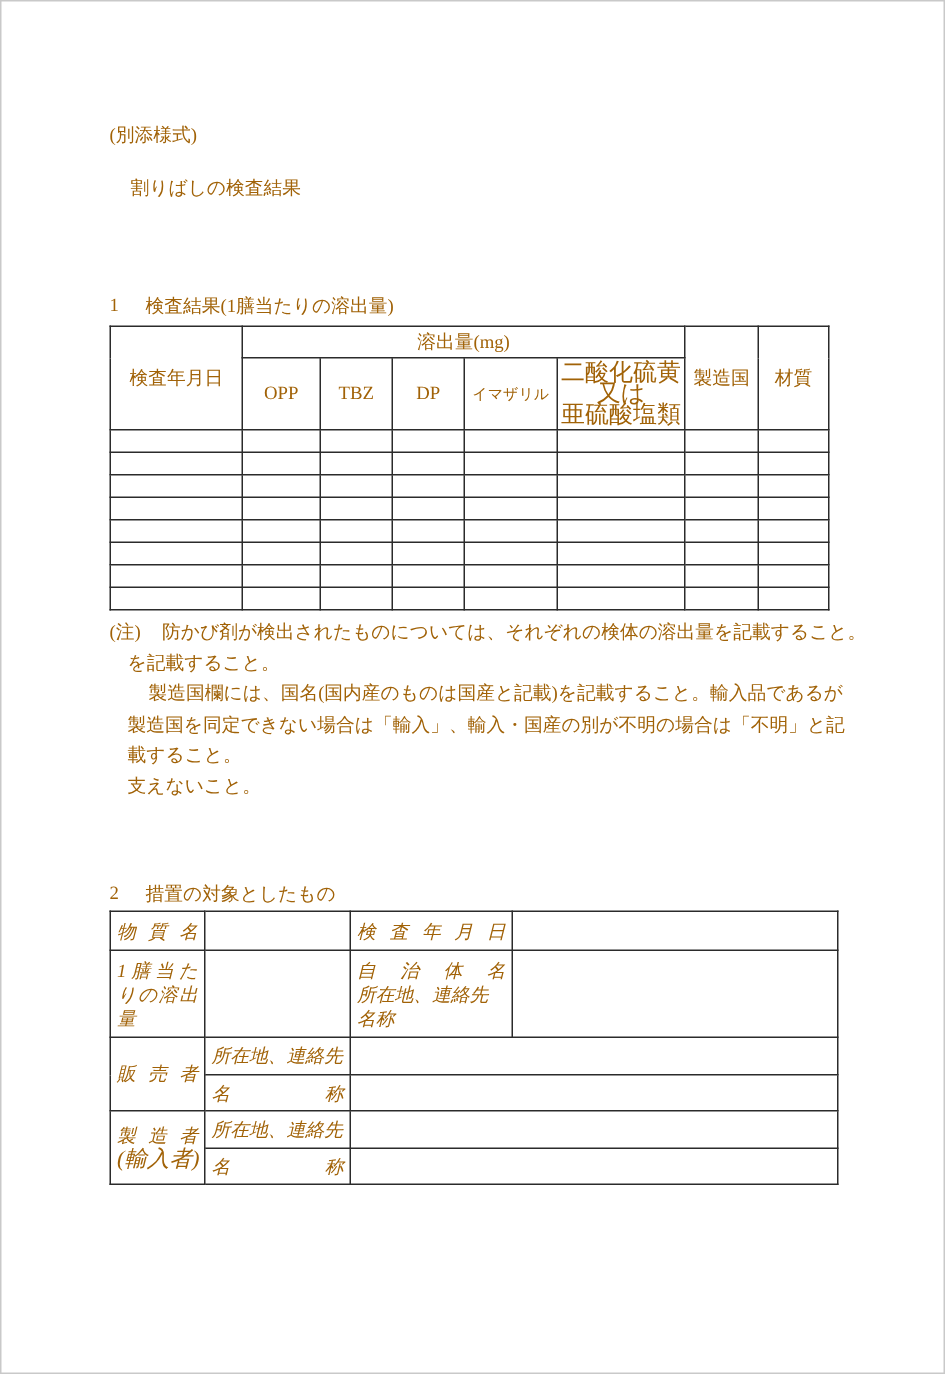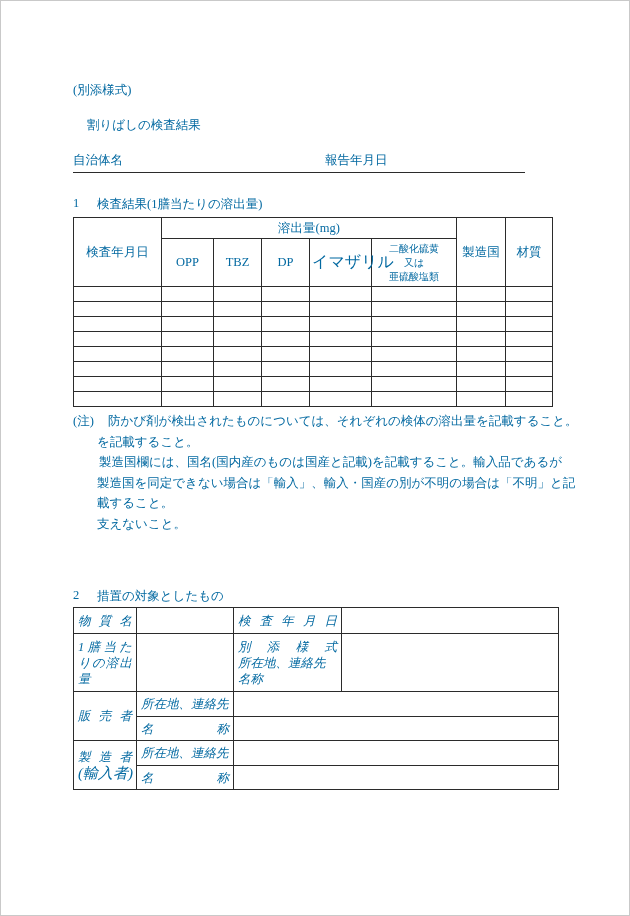--- a/index.html
+++ b/index.html
@@ -1,19 +1,19 @@
 <!DOCTYPE html>
 <html><head>
 <meta charset="utf-8">
 <style>
   * { margin:0; padding:0; box-sizing:border-box; }
   html,body { background:#ffffff; }
   .page {
     position:relative; width:630px; height:916px; background:#ffffff;
-    border:1px solid #c9c9c9; color:#0369a1;
+    border:1px solid #c9c9c9; color:#a16207;
     font-family:"Liberation Serif","DejaVu Serif",serif;
     font-size:12.5px; overflow:hidden;
   }
   .abs { position:absolute; }
 
   .form-note { left:72px; top:81px; }
   .doc-title { left:86px; top:116px; }
 
   .header-fields { left:72px; top:150px; width:452px; height:22px; border-bottom:1px solid #2b2b2b; }
   .header-fields .muni  { position:absolute; left:0;   bottom:3px; }
@@ -23,29 +23,29 @@
   .sec-heading .num { width:24px; flex:0 0 24px; }
   .sec1-heading { left:72px; top:195px; }
   .sec2-heading { left:72px; top:587px; }
 
   
   .t1 { left:72px; top:216px; width:479px; border-collapse:collapse; table-layout:fixed; font-size:12.5px; }
   .t1 th, .t1 td { border:1px solid #2b2b2b; font-weight:normal; text-align:center; vertical-align:middle; padding:1px 2px; }
   .t1 thead tr.grp-row { height:21px; }
   .t1 thead tr.sub-row { height:48px; }
   .t1 tbody tr { height:15px; }
-  .th-ima { font-size:16px; white-space:nowrap; }
-  .th-so2 { white-space:pre-line; line-height:14px; font-size:10px; }
+  .th-ima { font-size:10px; white-space:nowrap; }
+  .th-so2 { white-space:pre-line; line-height:14px; font-size:16px; }
 
   
   .notes { left:72px; top:410px; line-height:20.5px; white-space:nowrap; }
   .note-l1 { display:flex; }
   .note-l1 .lab { width:35px; flex:0 0 35px; }
   .ind-a { margin-left:26px; }  
-  .ind-b { margin-left:24px;font-family:Liberation Serif, serif; }  
+  .ind-b { margin-left:12px;font-family:Liberation Serif, serif; }  
 
   
   .t2 { left:72px; top:606px; width:485px; border-collapse:collapse; table-layout:fixed; font-size:12.5px;font-style:italic; }
   .t2 td { border:1px solid #2b2b2b; vertical-align:middle; padding:2px 4px; line-height:16px; }
   .t2 tr.r1 { height:26px; } .t2 tr.r2 { height:58px; }
   .t2 tr.r3 { height:25px; } .t2 tr.r4 { height:24px; }
   .t2 tr.r5 { height:25px;margin-top:20px; } .t2 tr.r6 { height:24px; }
   .spread { text-align:justify; text-align-last:justify; }
   .jl { text-align:justify; }
   .addr { white-space:nowrap; padding-right:2px !important; }
@@ -53,24 +53,20 @@
 </style>
 </head>
 <body>
 
 <div class="page">
 
   <div class="abs form-note">(別添様式)</div>
 
   <div class="abs doc-title">割りばしの検査結果</div>
 
-  <div class="abs header-fields">
-    <span class="muni">自治体名</span>
-    <span class="rdate">報告年月日</span>
-  </div>
 
   <div class="abs sec-heading sec1-heading">
     <span class="num">1</span>
     <span>検査結果(1膳当たりの溶出量)</span>
   </div>
 
   <table class="abs t1">
     <colgroup>
       <col style="width:88px">
         <col style="width:52px">
@@ -210,21 +206,21 @@
       <tr class="r1">
         <td class="spread">物質名</td>
         <td></td>
         <td class="spread">検査年月日</td>
         <td></td>
       </tr>
       <tr class="r2">
         <td class="jl">1膳当たりの溶出量</td>
         <td></td>
         <td>
-          <div class="spread">別添様式</div>
+          <div class="spread">自治体名</div>
           <div>所在地、連絡先</div>
           <div>名称</div>
         </td>
         <td></td>
       </tr>
       <tr class="r3">
         <td rowspan="2" class="spread">販売者</td>
         <td class="addr">所在地、連絡先</td>
         <td colspan="2"></td>
       </tr>

